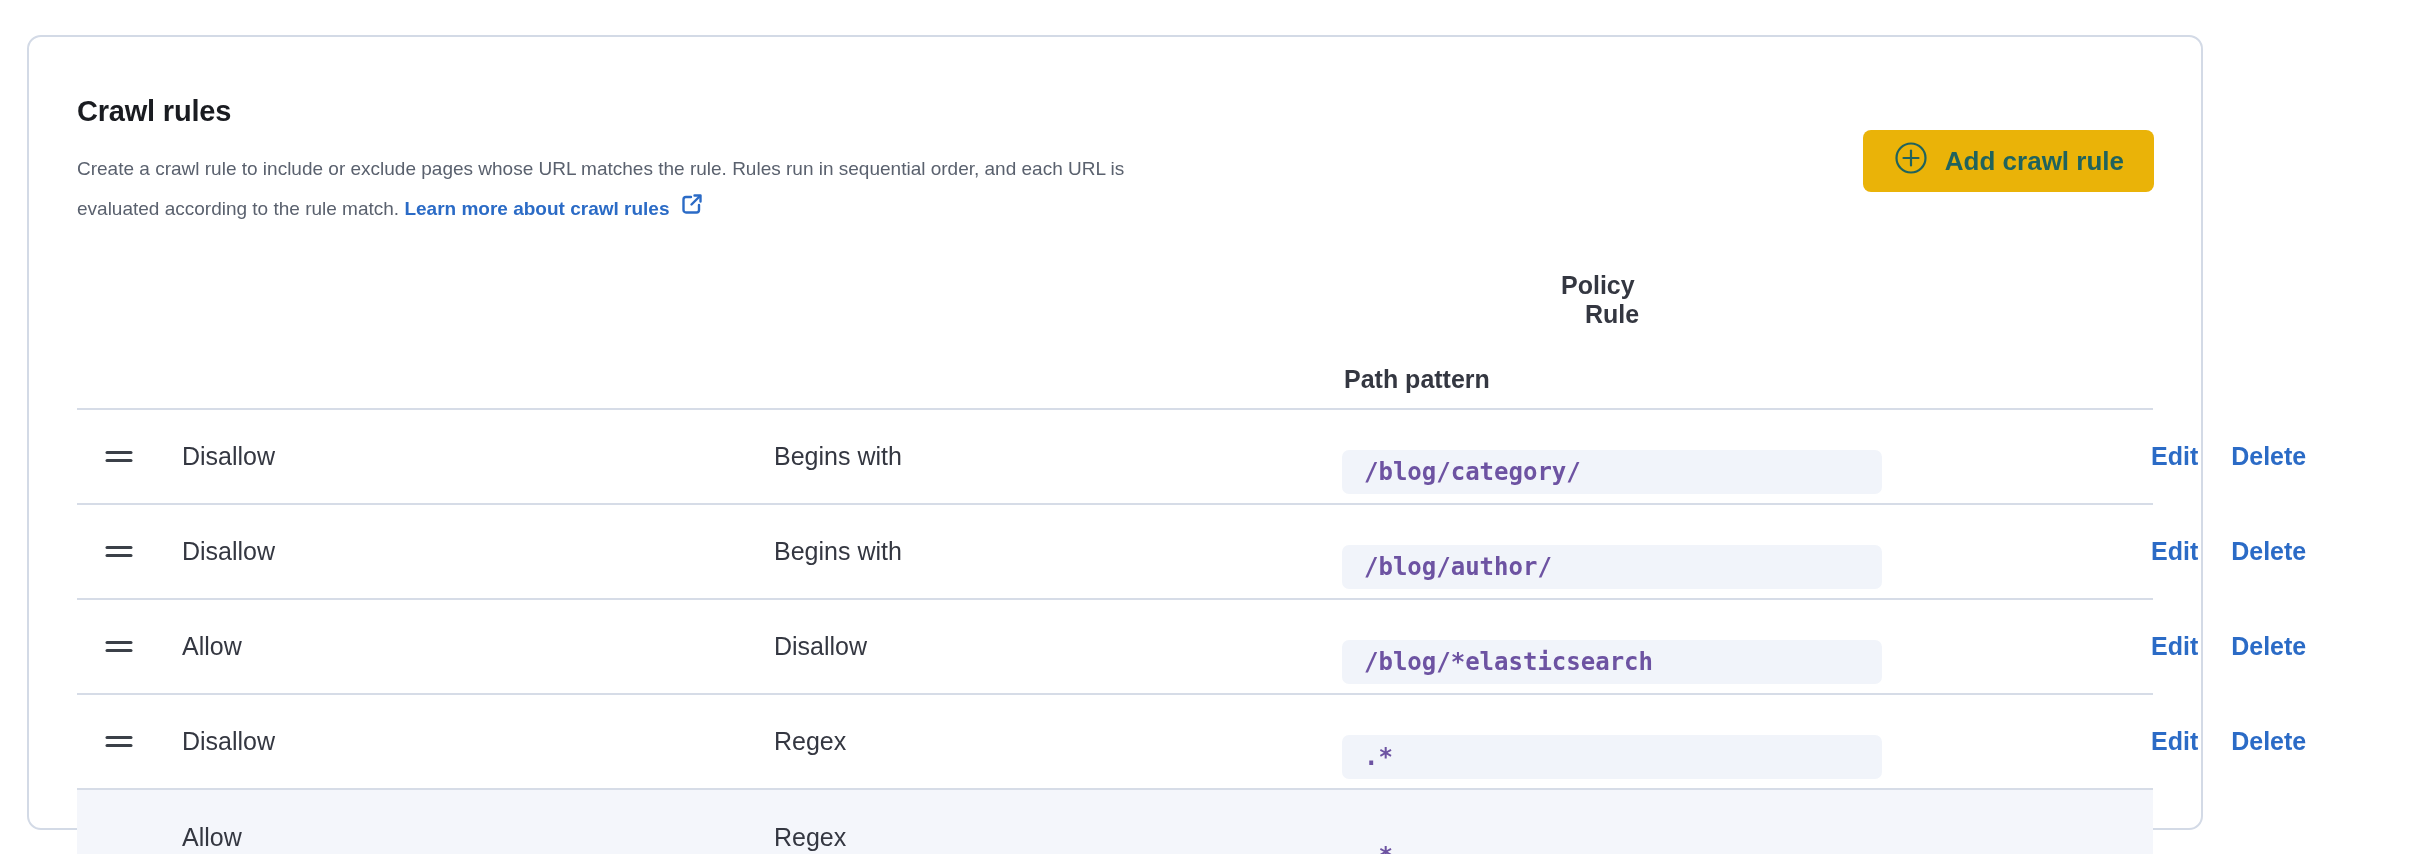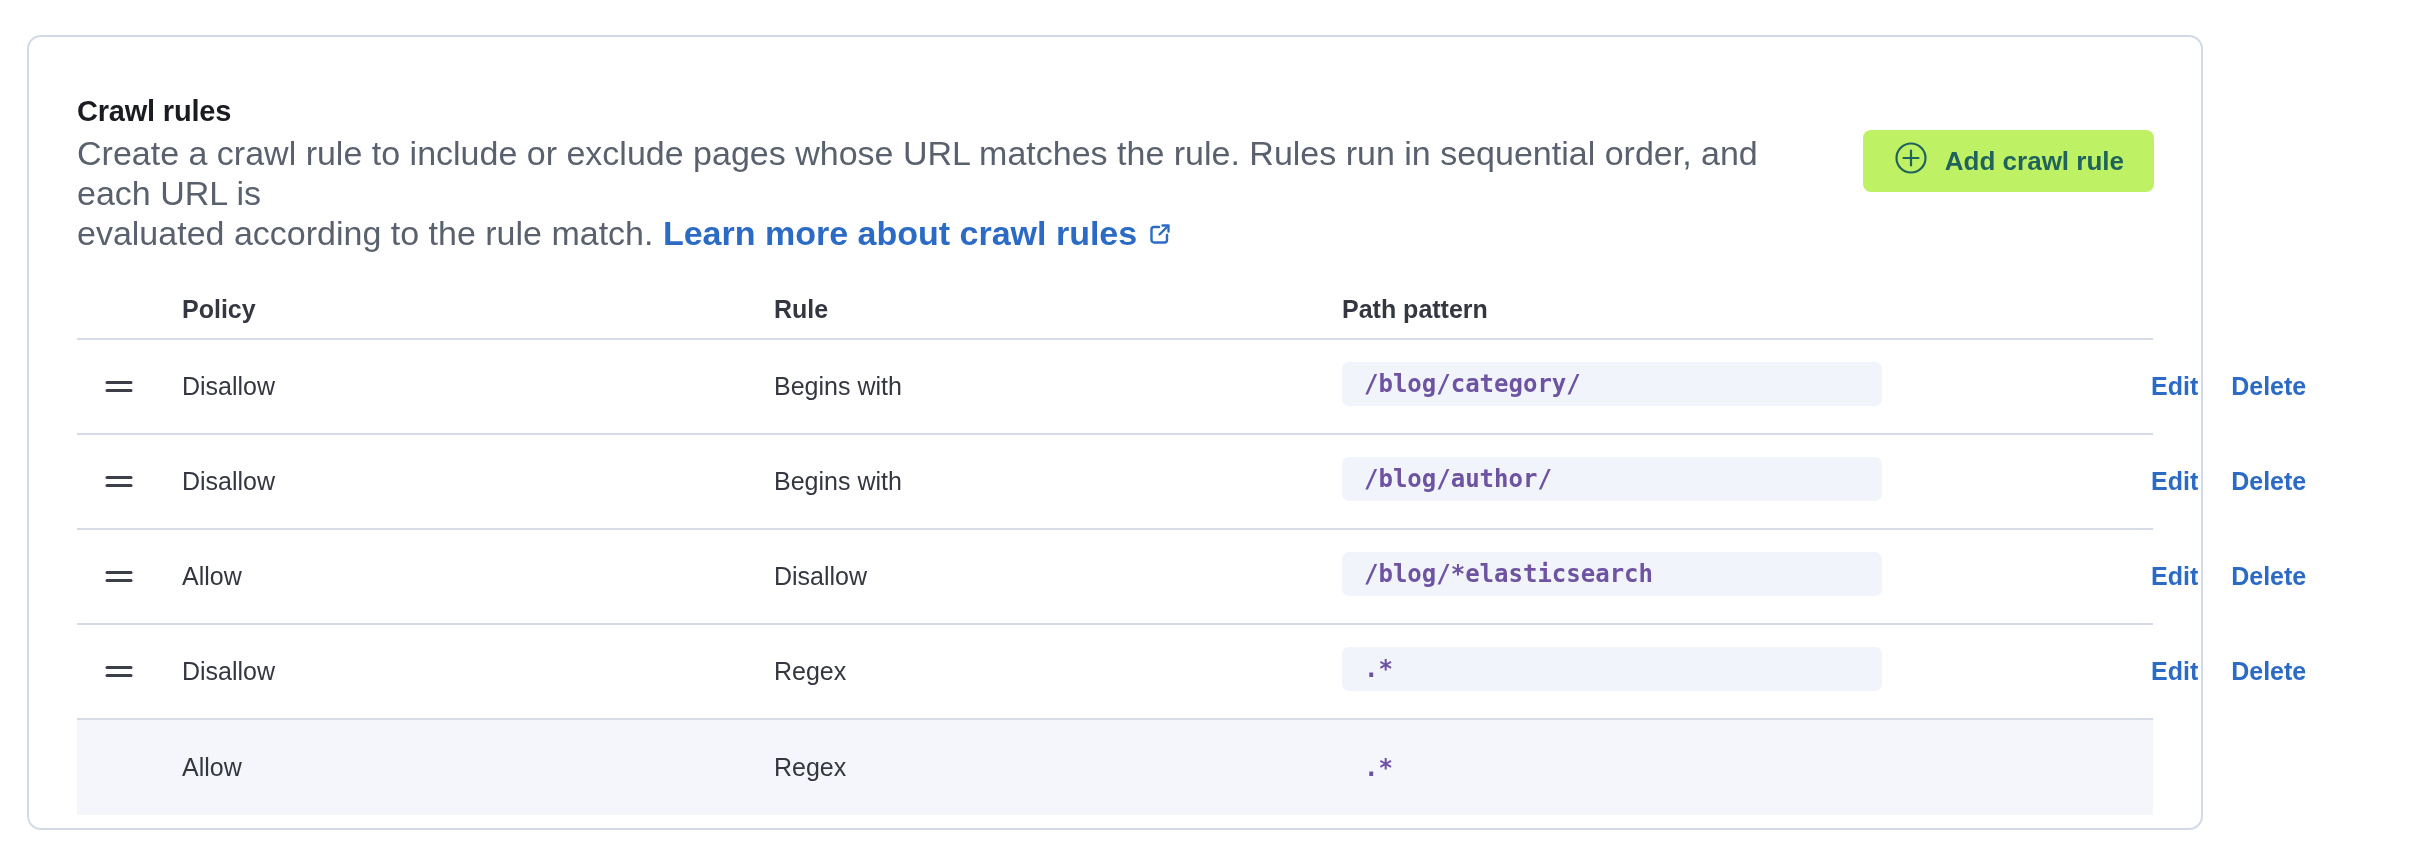--- a/index.html
+++ b/index.html
@@ -31,22 +31,22 @@
     position: relative;
   }
   .panel-title {
     font-size: 29px;
     line-height: 36px;
     font-weight: 700;
     color: #1a1c21;
     letter-spacing: -0.2px;
   }
   .panel-desc {
-    margin-top: 4px;
-    font-size: 34px;
+    margin-top: 20px;
+    font-size: 19px;
     line-height: 40px;
     color: #5a616e;
     max-width: 1760px;
   }
   .desc-line { display: block; }
   .learn-link {
     color: #2b6bc6;
     font-weight: 700;
     text-decoration: none;
     cursor: pointer;
@@ -58,59 +58,60 @@
     color: #2b6bc6;
   }
   .add-btn {
     position: absolute;
     top: 93px;
     right: 47px;
     height: 62px;
     display: flex;
     align-items: center;
     gap: 16px;
-    background: #bef264;
+    background: #eab308;
     color: #20635d;
     border: none;
     border-radius: 8px;
     padding: 0 30px;
     font-family: "Liberation Sans", sans-serif;
     font-size: 26px;
     font-weight: 700;
     cursor: pointer;
   }
   .plus-icon { display: block; color: #20635d; }
 
   .rules-table { margin-top: 40px; }
   .t-head {
     display: flex;
     align-items: flex-end;
     padding-bottom: 14px;
     border-bottom: 2px solid #d6dce7;
     font-size: 25px;
     font-weight: 700;
     color: #343741;
+    flex-direction: column;
   }
   .t-row {
     display: flex;
     align-items: center;
     height: 95px;
     box-sizing: border-box;
     border-bottom: 2px solid #d6dce7;
     font-size: 25px;
     background: transparent;
   }
   .t-row.highlighted {
     background: #f4f6fb;
     border-bottom: none;
   }
   .col-handle { width: 105px; flex: none; display: flex; align-items: center; }
   .col-policy { width: 592px; flex: none; }
   .col-rule   { width: 568px; flex: none; }
-  .col-path   { width: 809px; flex: none; }
+  .col-path   { width: 809px; flex: none; margin-top: 36px; }
   .col-actions{ flex: 1; display: flex; align-items: center; gap: 33px; }
   .drag-handle {
     margin-left: 23px;
     padding: 6px 4px;
     cursor: grab;
     display: flex;
     align-items: center;
   }
   .grab-icon { display: block; color: #3b4048; }
   .code-badge {

